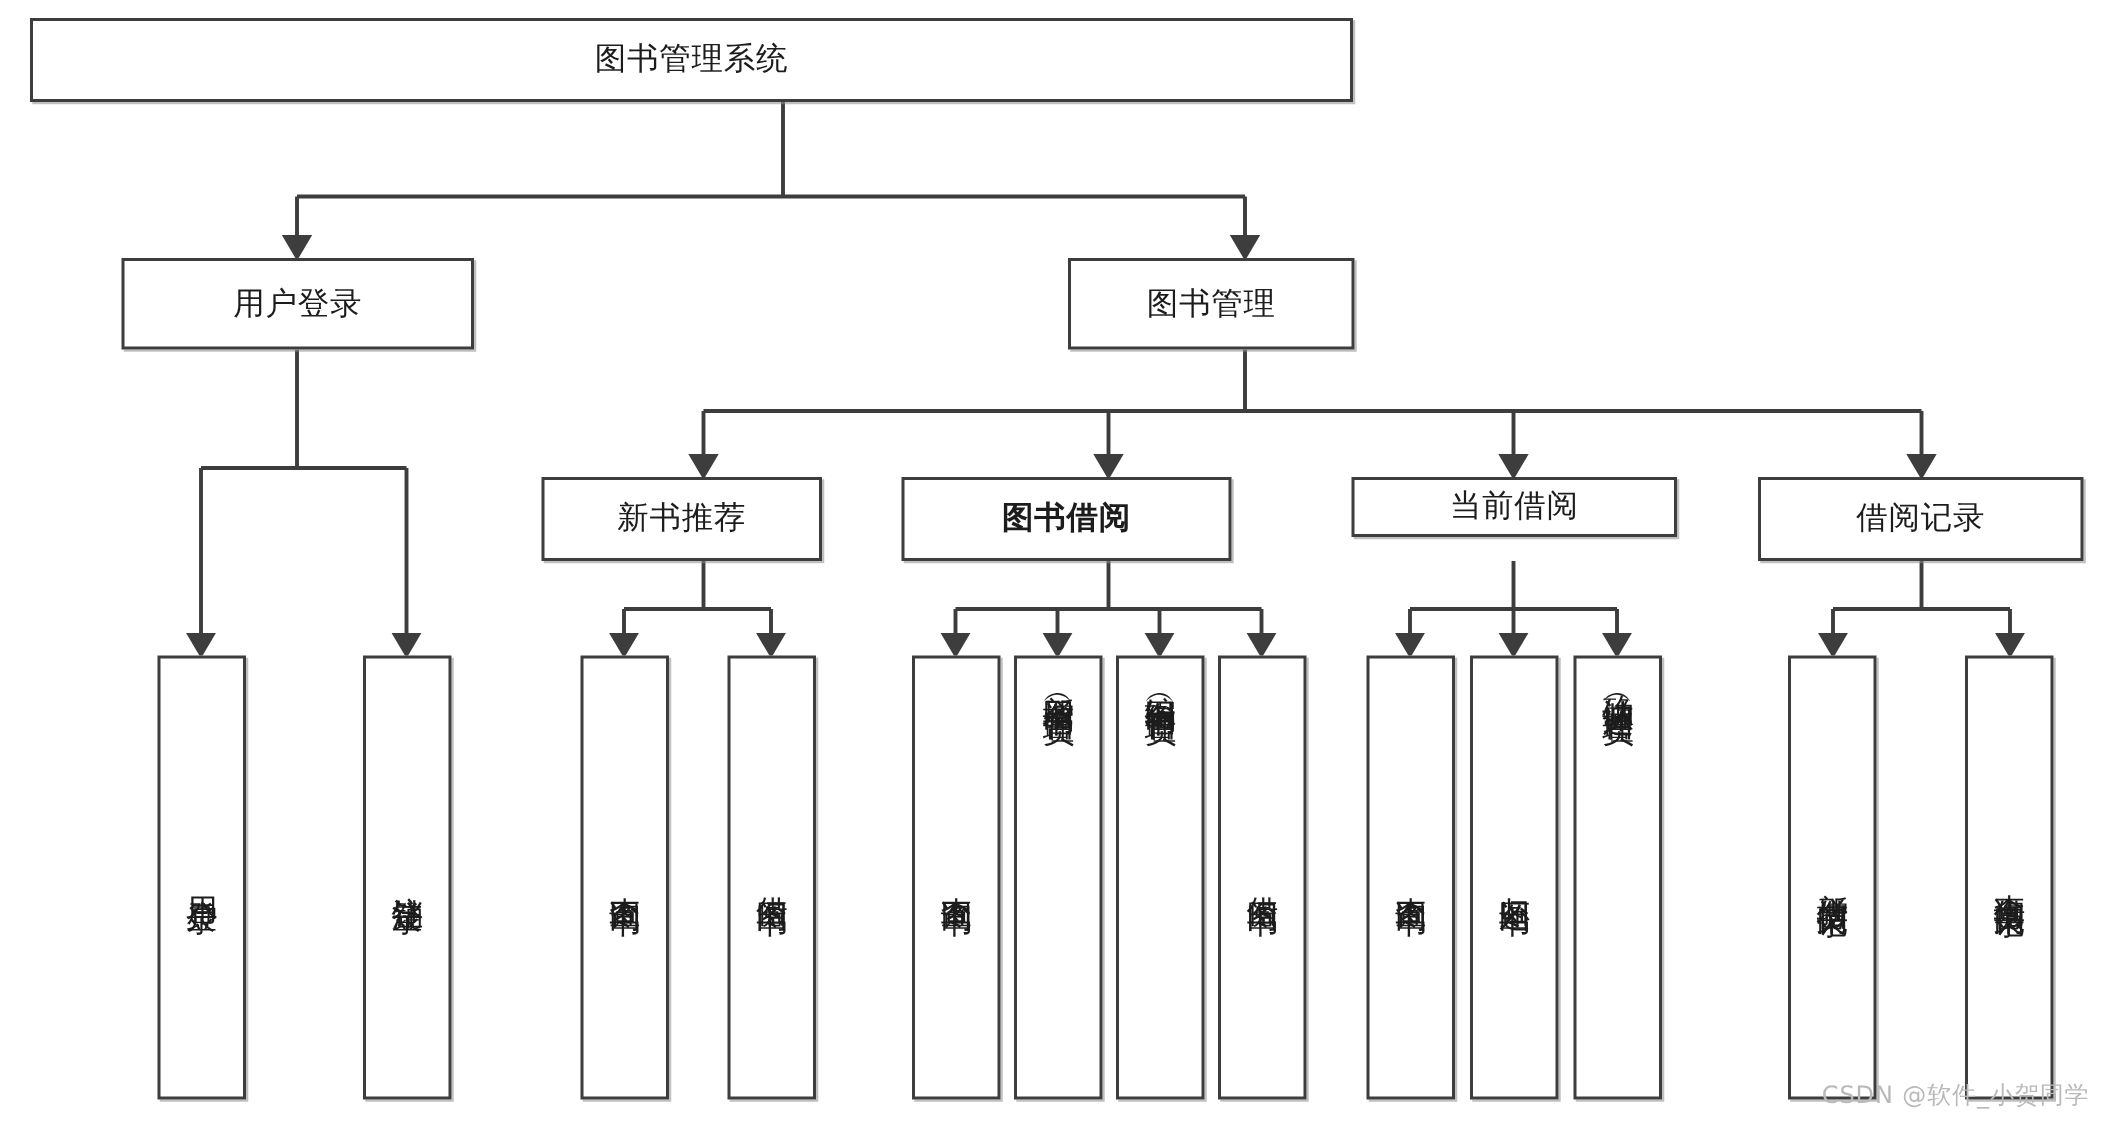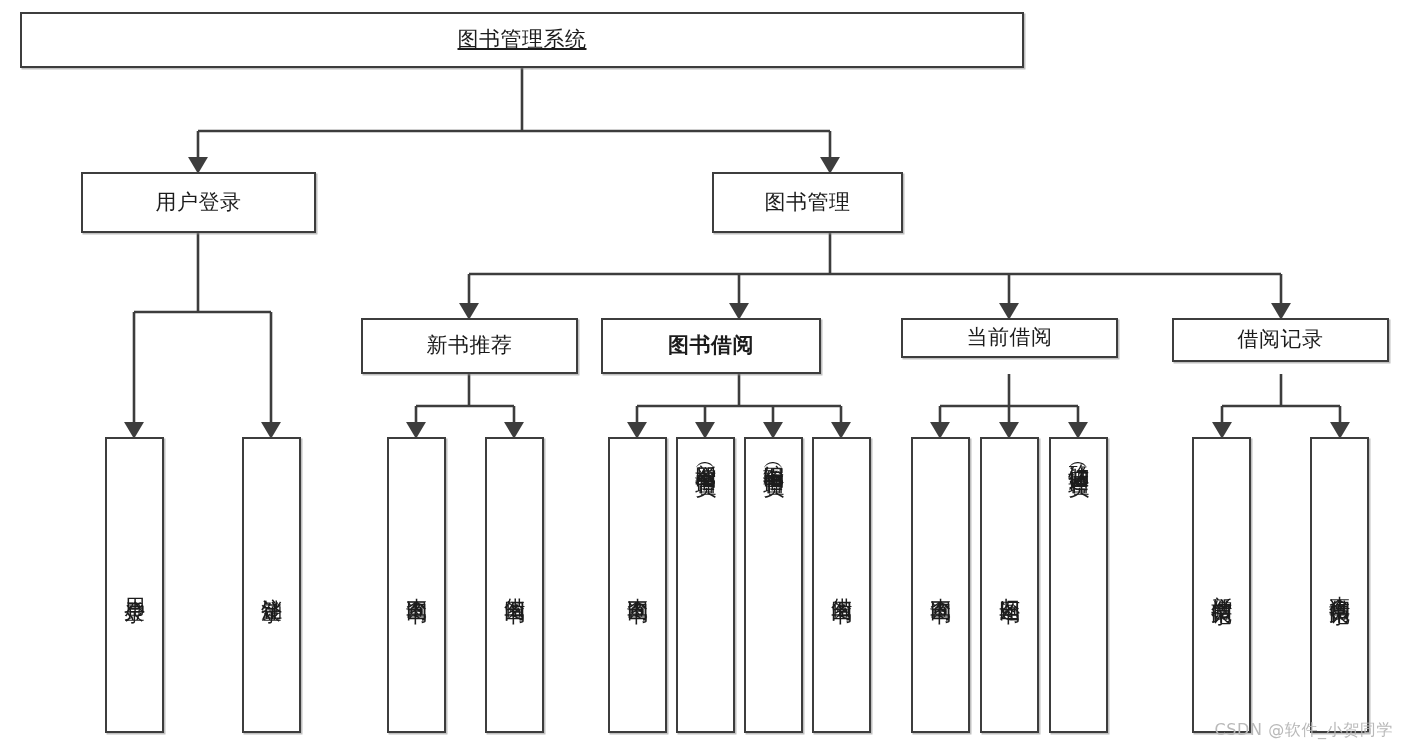--- a/index.html
+++ b/index.html
@@ -123,41 +123,41 @@
       <path d="M1009,406 L1009,430" marker-end="url(#arrowhead)"></path>
       <path d="M1078,406 L1078,430" marker-end="url(#arrowhead)"></path>
 
       <path d="M1281,374 L1281,406"></path>
       <path d="M1222,406 L1340,406"></path>
       <path d="M1222,406 L1222,430" marker-end="url(#arrowhead)"></path>
       <path d="M1340,406 L1340,430" marker-end="url(#arrowhead)"></path>
     </g>
   </svg>
 
-  <div class="node-box" style="left:20px; top:12px; width:1004px; height:56px;text-decoration:underline;">
+  <div class="node-box" style="left:20px; top:12px; width:882px; height:56px;">
     <span class="node-label">图书管理系统</span>
   </div>
 
   <div class="node-box" style="left:81px; top:172px; width:235px; height:61px;">
     <span class="node-label">用户登录</span>
   </div>
   <div class="node-box" style="left:712px; top:172px; width:191px; height:61px;">
     <span class="node-label">图书管理</span>
   </div>
 
-  <div class="node-box" style="left:361px; top:318px; width:217px; height:56px;">
+  <div class="node-box" style="left:361px; top:318px; width:187px; height:56px;">
     <span class="node-label">新书推荐</span>
   </div>
   <div class="node-box" style="left:601px; top:318px; width:220px; height:56px;font-weight:bold;">
     <span class="node-label">图书借阅</span>
   </div>
   <div class="node-box" style="left:901px; top:318px; width:217px; height:40px;">
     <span class="node-label">当前借阅</span>
   </div>
-  <div class="node-box" style="left:1172px; top:318px; width:217px; height:44px;">
+  <div class="node-box" style="left:1172px; top:318px; width:217px; height:56px;">
     <span class="node-label">借阅记录</span>
   </div>
 
   <div class="node-box vertical centered" style="left:105px; top:437px; width:59px; height:296px;">
     <span class="node-label">用户登录</span>
   </div>
   <div class="node-box vertical centered" style="left:242px; top:437px; width:59px; height:296px;">
     <span class="node-label">注销登录</span>
   </div>
 

